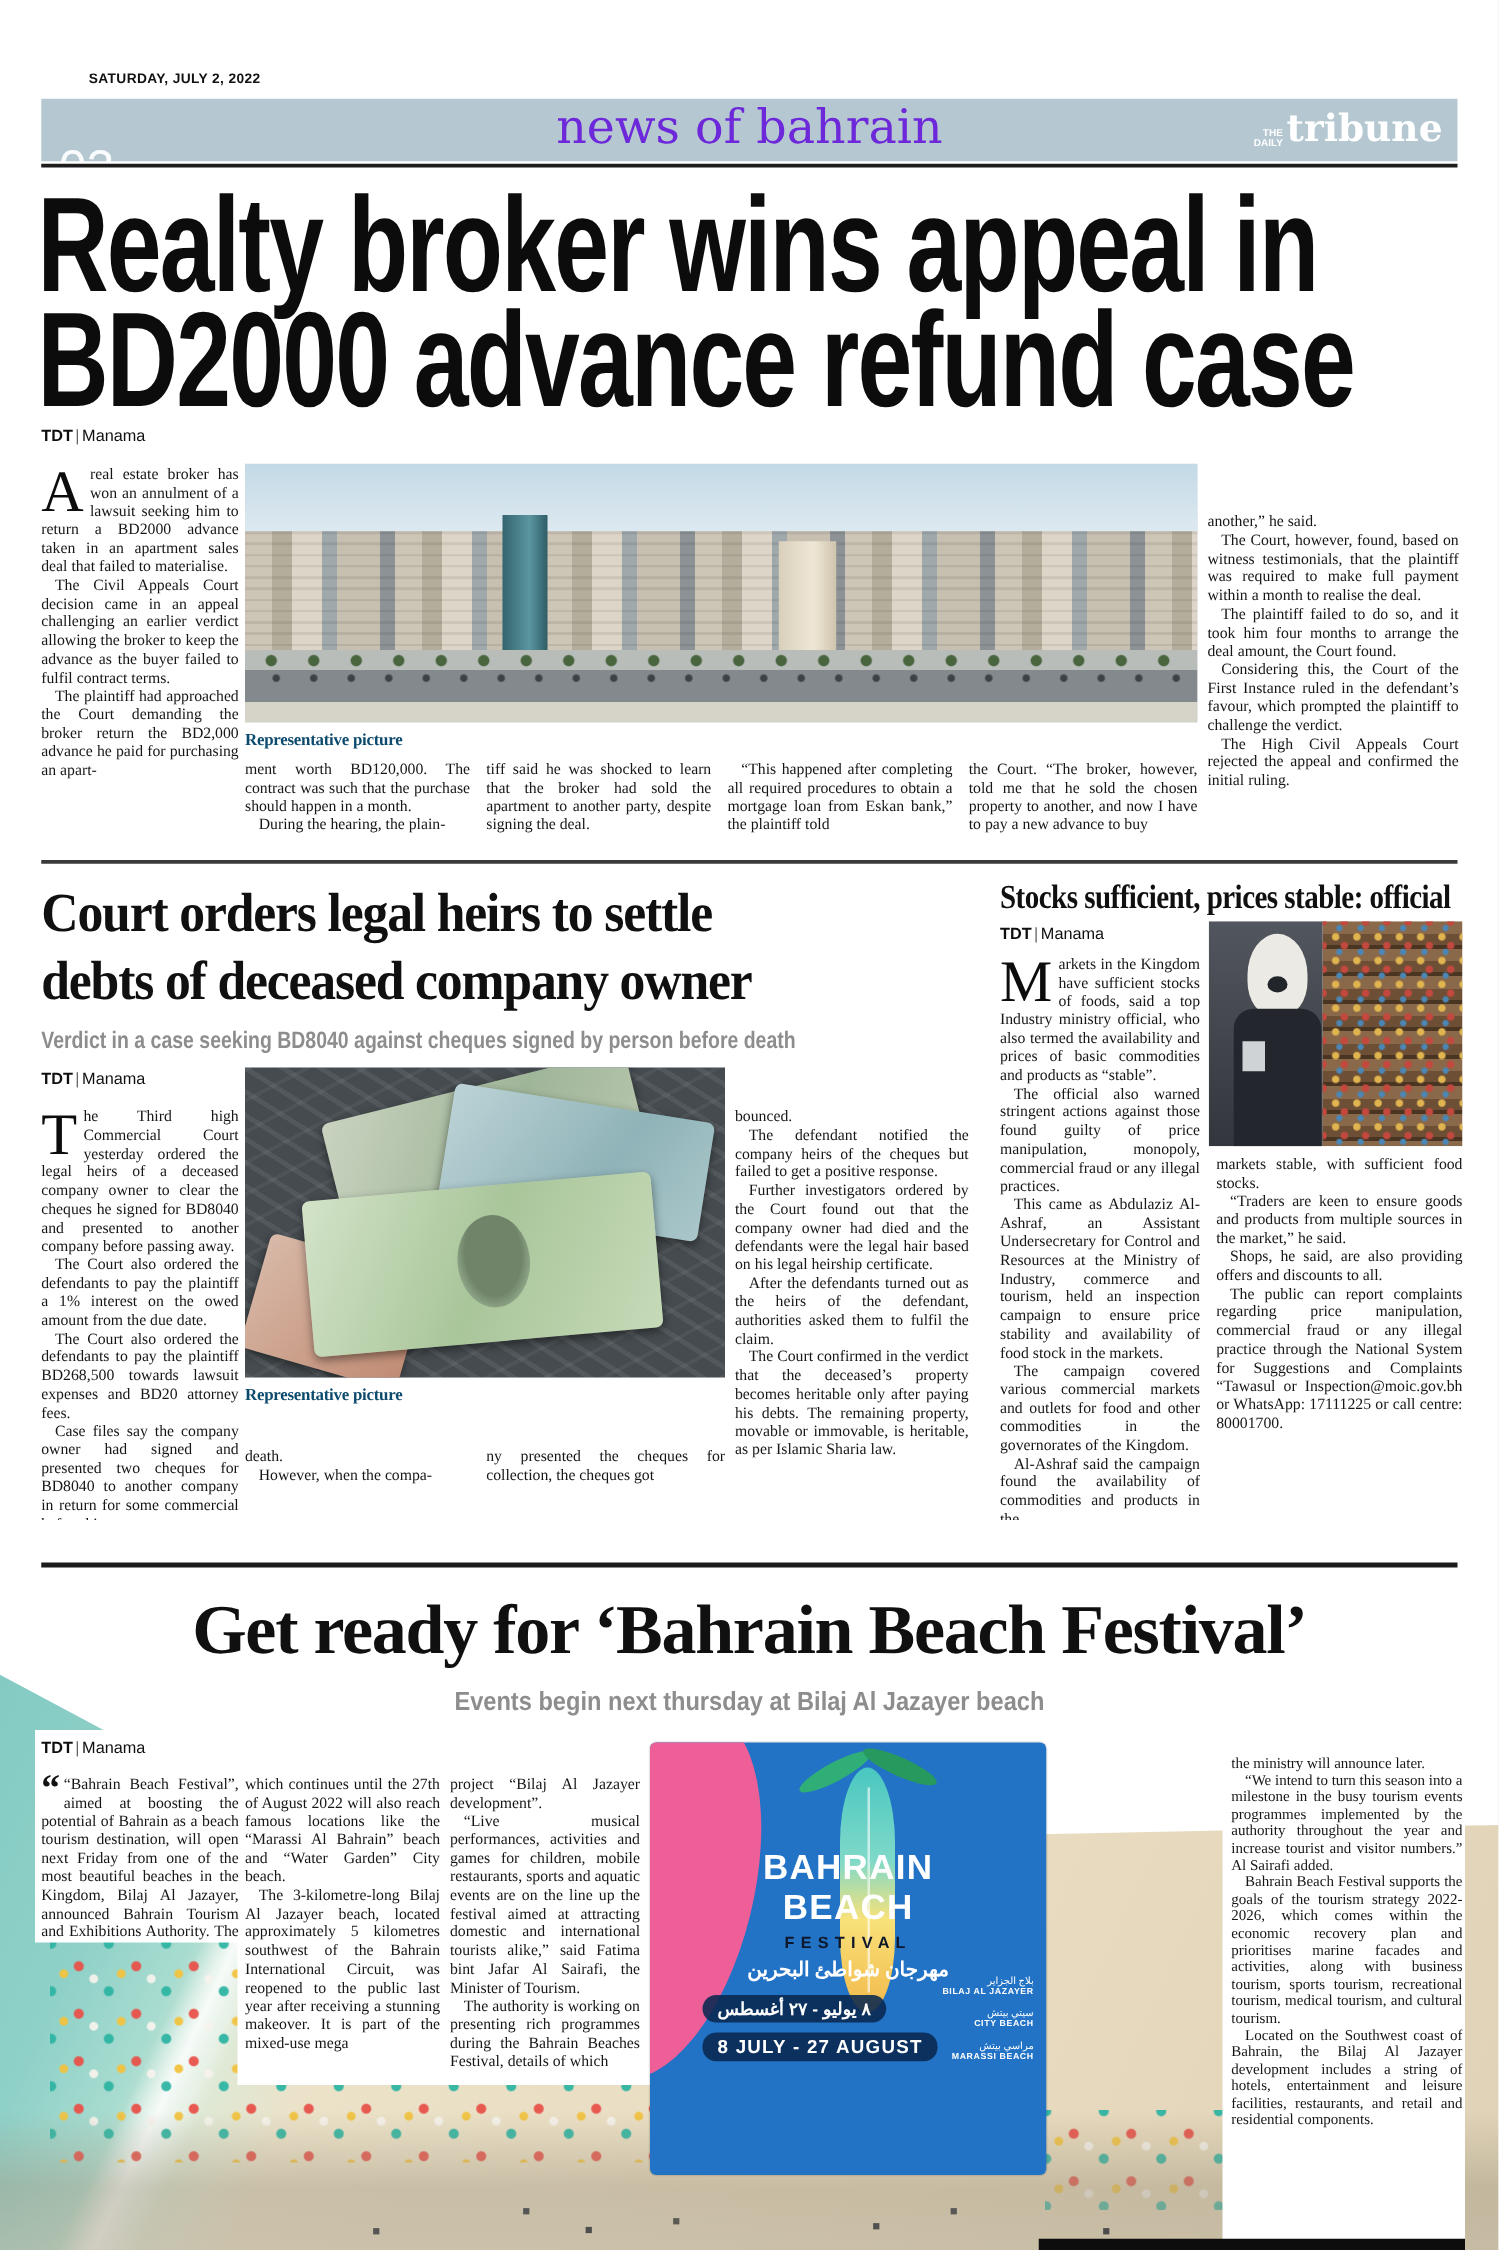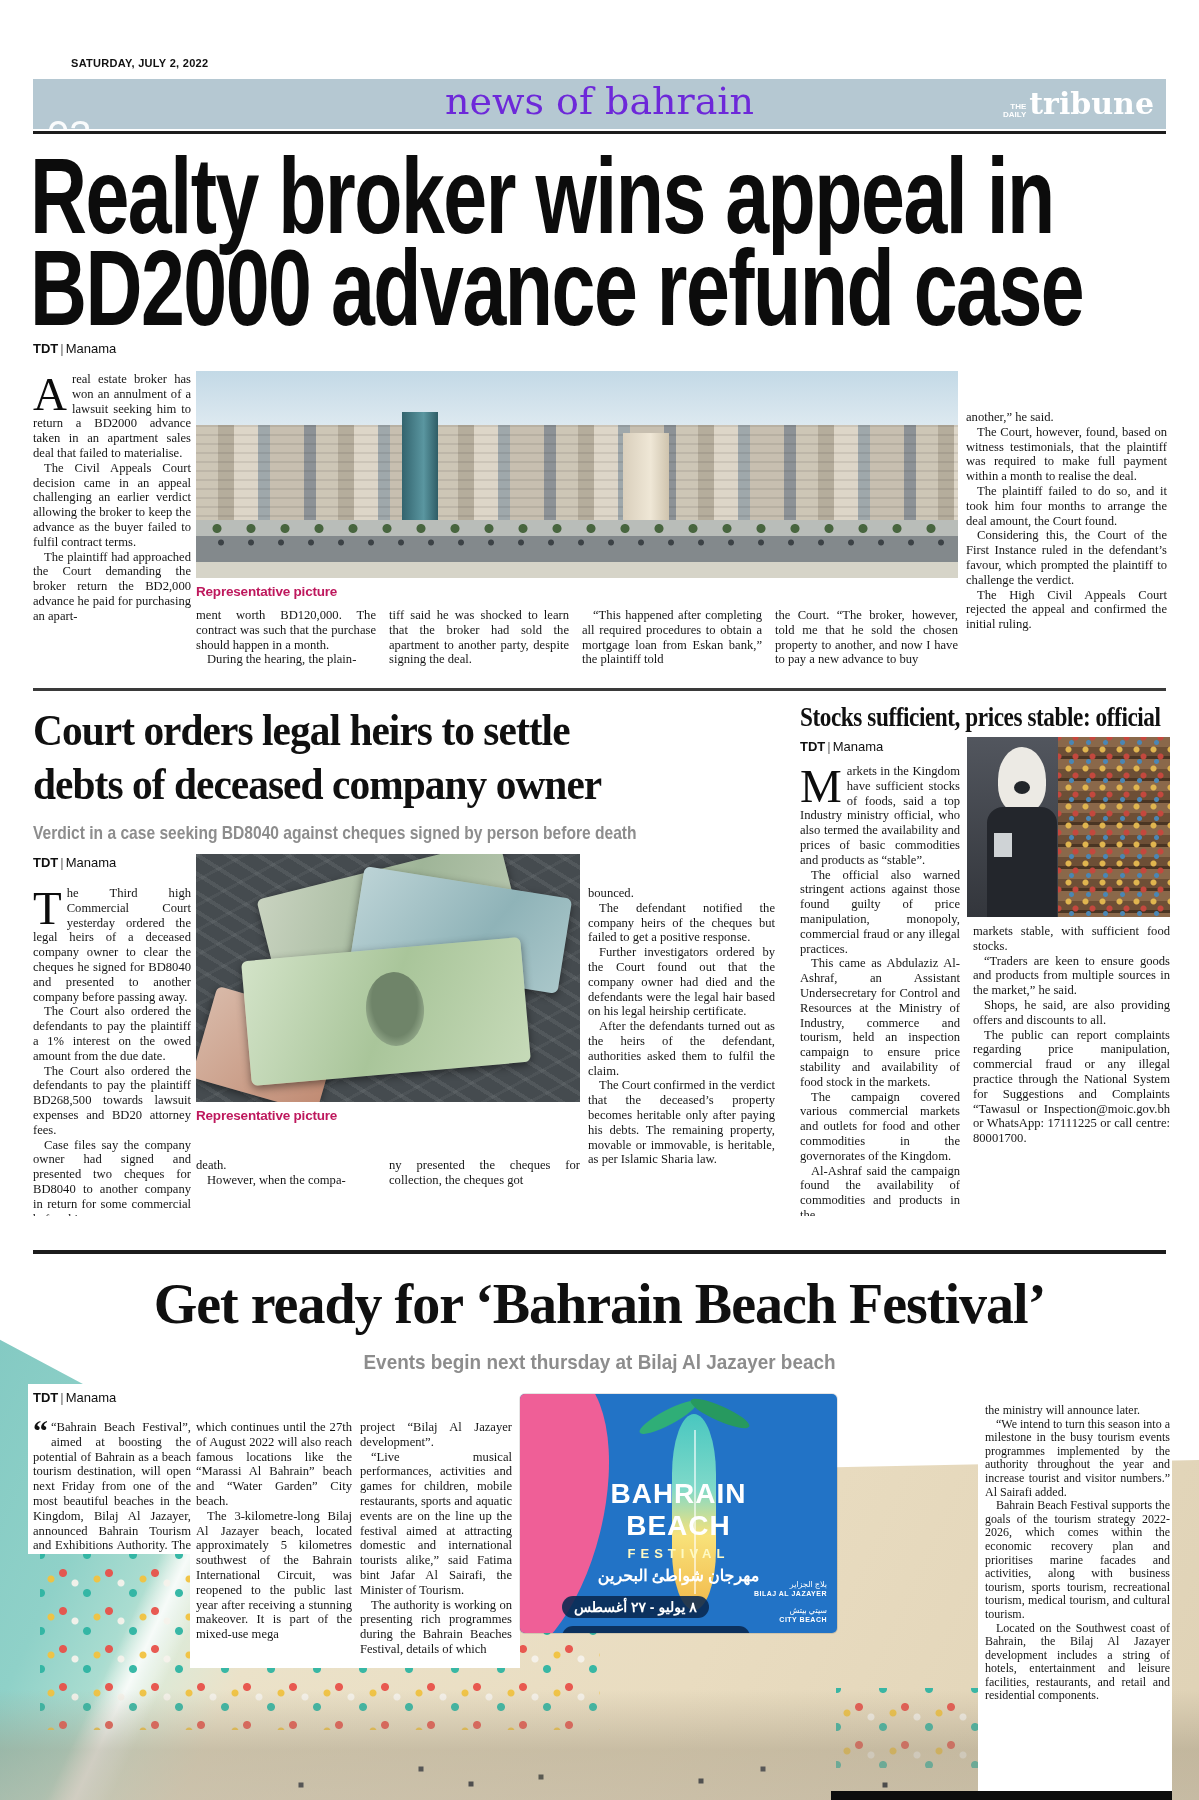--- a/index.html
+++ b/index.html
@@ -32,21 +32,21 @@
   
   .byline{font-family:"Liberation Sans",sans-serif;font-size:13px;color:#0f0f0f;}
   .byline b{font-weight:bold;}
   .byline .sep{color:#666;padding:0 2px;}
   .bt{font-size:12.6px;line-height:14.8px;text-align:justify;color:#161616;overflow:hidden;}
   .bt p{margin:0;text-indent:11px;}
   .bt p.fl{text-indent:0;}
   .bt.small{font-size:12px;line-height:13.6px;}
   .drop{float:left;font-size:47px;line-height:38px;padding:3px 5px 0 0;color:#0c0c0c;font-family:"Liberation Serif",serif;}
   .bq{float:left;font-size:30px;line-height:22px;font-weight:bold;padding-right:3px;color:#111;}
-  .cap{font-family:Liberation Sans, sans-serif;font-weight:bold;font-size:13.5px;letter-spacing:-.2px;color:#be185d;text-align:right;}
+  .cap{font-family:Liberation Serif, serif;font-weight:bold;font-size:13.5px;letter-spacing:-.2px;color:#0c4a6e;text-align:right;}
   
   .a1img{overflow:hidden;background:#cfdbe2;}
   .a1img .sky{height:26%;background:linear-gradient(180deg,#c3d9e6,#dde9f0);}
   .a1img .blds{height:46%;background:
      repeating-linear-gradient(180deg, rgba(0,0,0,.08) 0 2px, transparent 2px 9px),
      repeating-linear-gradient(90deg,#cdc6b6 0 22px,#b5ad9c 22px 38px,#ddd6c8 38px 62px,#9fa8ab 62px 74px,#c7bfb0 74px 108px,#8d9296 108px 120px);}
   .a1img .road{height:28%;background:
      radial-gradient(circle,rgba(66,96,56,.95) 4px,transparent 5px) 4px 1px/34px 15px repeat-x,
      radial-gradient(circle,#3c4246 2.5px,transparent 3.5px) 10px 18px/30px 9px repeat-x,
      linear-gradient(180deg,#b9bdb9 0 28%,#83898c 28% 72%,#d6d4c8 72% 100%);}
@@ -100,21 +100,21 @@
   .p-pink{position:absolute;left:-58px;top:-28px;width:140px;height:300px;border-radius:50%;
           background:#ef5f97;transform:rotate(14deg);}
   .p-leaf{position:absolute;width:64px;height:15px;border-radius:50%;background:#2fae77;}
   .l1{left:116px;top:16px;transform:rotate(-28deg);}
   .l2{left:168px;top:12px;transform:rotate(24deg);background:#27995f;}
   .p-board{position:absolute;left:152px;top:20px;width:44px;height:196px;border-radius:22px/60px;
            background:linear-gradient(180deg,#49c7c0 0%,#7fd9c9 38%,#f8e27a 62%,#f2b84a 100%);}
   .p-board:after{content:"";position:absolute;left:50%;top:8%;bottom:8%;width:2px;background:rgba(255,255,255,.6);}
   .p-title{position:absolute;left:0;width:100%;text-align:center;color:#fff;
            font-family:"Liberation Sans",sans-serif;font-weight:bold;font-size:28px;letter-spacing:1px;}
-  .p-fest{position:absolute;left:0;width:100%;text-align:center;color:#fef9c3;
+  .p-fest{position:absolute;left:0;width:100%;text-align:center;color:#0f172a;
           font-family:"Liberation Sans",sans-serif;font-weight:bold;font-size:13px;letter-spacing:5px;}
   .p-ar{position:absolute;left:0;width:100%;text-align:center;color:#fff;font-size:16px;font-weight:bold;}
   .p-pill{position:absolute;color:#fff;font-family:"Liberation Sans",sans-serif;font-weight:bold;
           background:rgba(9,40,80,.88);border-radius:11px;padding:3px 12px;white-space:nowrap;}
   .p-loc{position:absolute;right:10px;text-align:right;color:#fff;}
   .p-loc .ar{font-size:8px;line-height:9px;}
   .p-loc .en{font-family:"Liberation Sans",sans-serif;font-weight:bold;font-size:7px;line-height:9px;letter-spacing:.5px;}
   .bstrip{background:#0d0d0d;}
 </style>
 </head>
@@ -277,21 +277,21 @@
   <div class="abs bt" style="left:196px;top:1420px;width:156px;height:246px;z-index:2;">
     <p class="fl">which continues until the 27th of August 2022 will also reach famous locations like the “Marassi Al Bahrain” beach and “Water Garden” City beach.</p>
     <p>The 3-kilometre-long Bilaj Al Jazayer beach, located approximately 5 kilometres southwest of the Bahrain International Circuit, was reopened to the public last year after receiving a stunning makeover. It is part of the mixed-use mega</p>
   </div>
   <div class="abs bt" style="left:360px;top:1420px;width:152px;height:246px;z-index:2;">
     <p class="fl">project “Bilaj Al Jazayer development”.</p>
     <p>“Live musical performances, activities and games for children, mobile restaurants, sports and aquatic events are on the line up the festival aimed at attracting domestic and international tourists alike,” said Fatima bint Jafar Al Sairafi, the Minister of Tourism.</p>
     <p>The authority is working on presenting rich programmes during the Bahrain Beaches Festival, details of which</p>
   </div>
 
-  <div class="abs poster" style="left:520px;top:1394px;width:317px;height:239px;z-index:2;">
+  <div class="abs poster" style="left:520px;top:1394px;width:317px;height:346px;z-index:2;">
     <div class="p-pink"></div>
     <div class="p-leaf l1"></div>
     <div class="p-leaf l2"></div>
     <div class="p-board"></div>
     <div class="p-title" style="top:84px;">BAHRAIN</div>
     <div class="p-title" style="top:116px;">BEACH</div>
     <div class="p-fest" style="top:152px;">FESTIVAL</div>
     <div class="p-ar" style="top:172px;">مهرجان شواطئ البحرين</div>
     <div class="p-pill" style="left:42px;top:202px;font-size:14px;">٨ يوليو - ٢٧ أغسطس</div>
     <div class="p-pill" style="left:42px;top:232px;font-size:15px;letter-spacing:1px;">8 JULY - 27 AUGUST</div>

